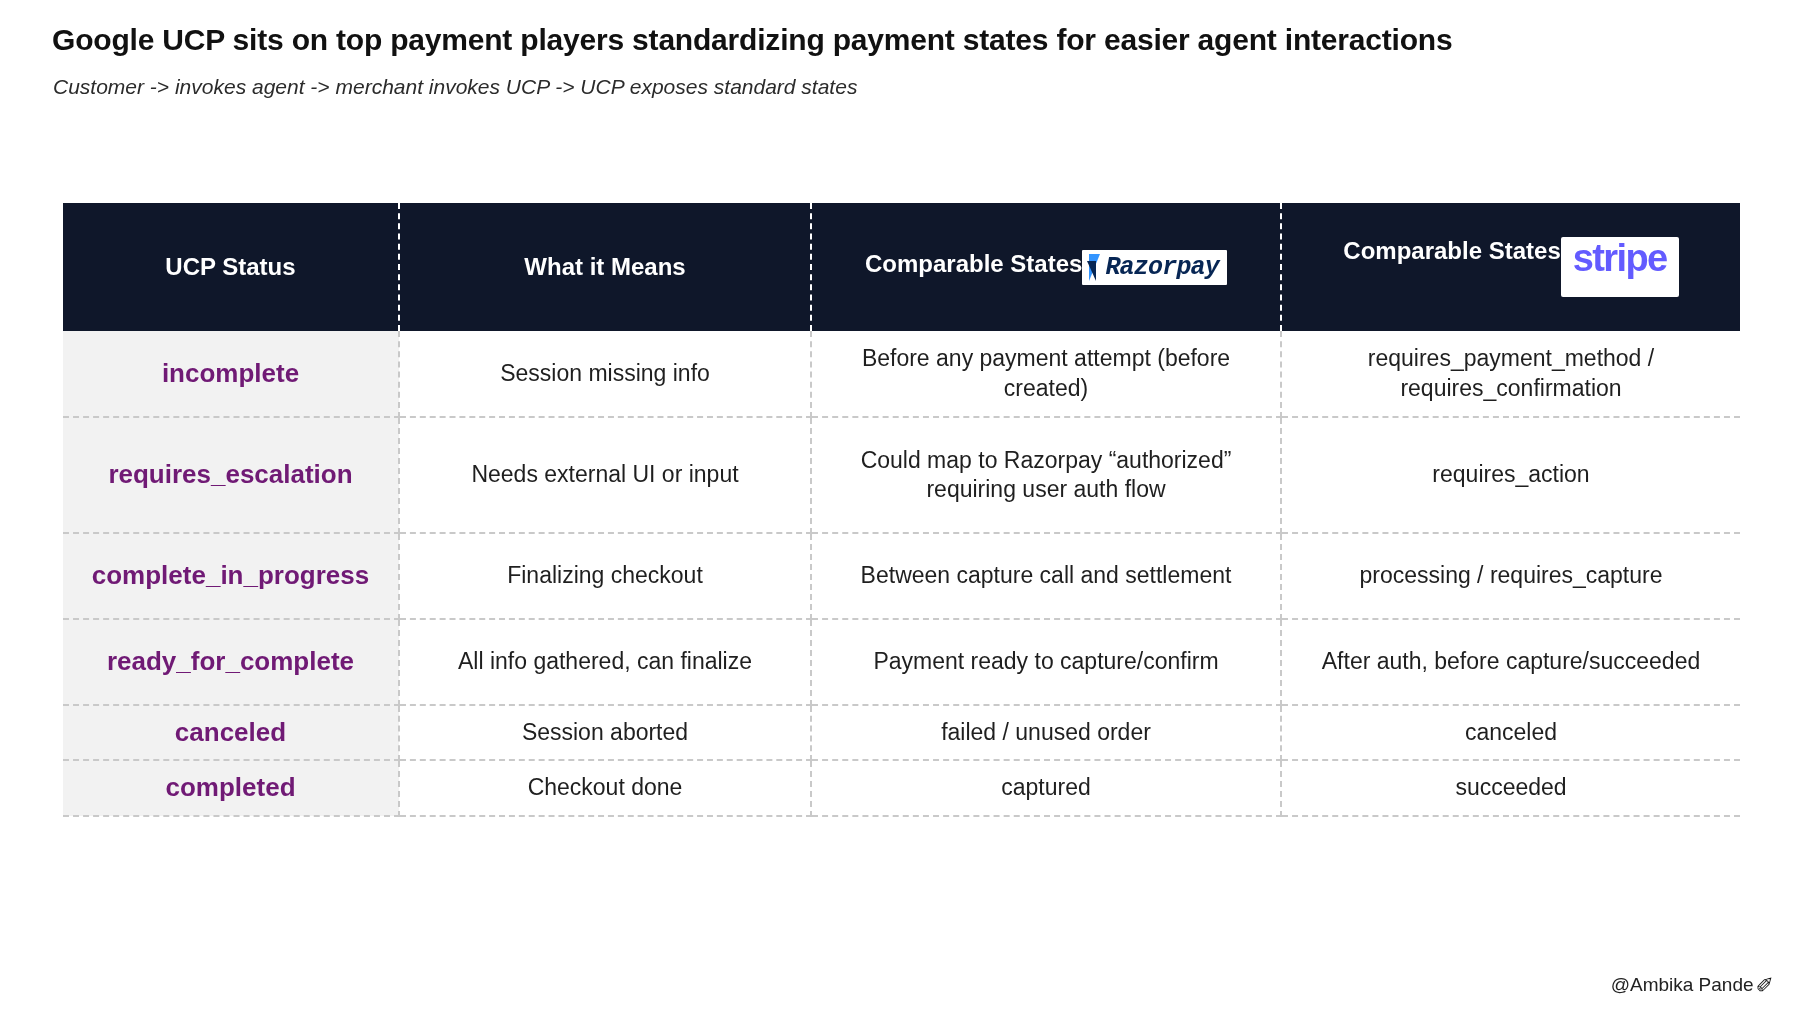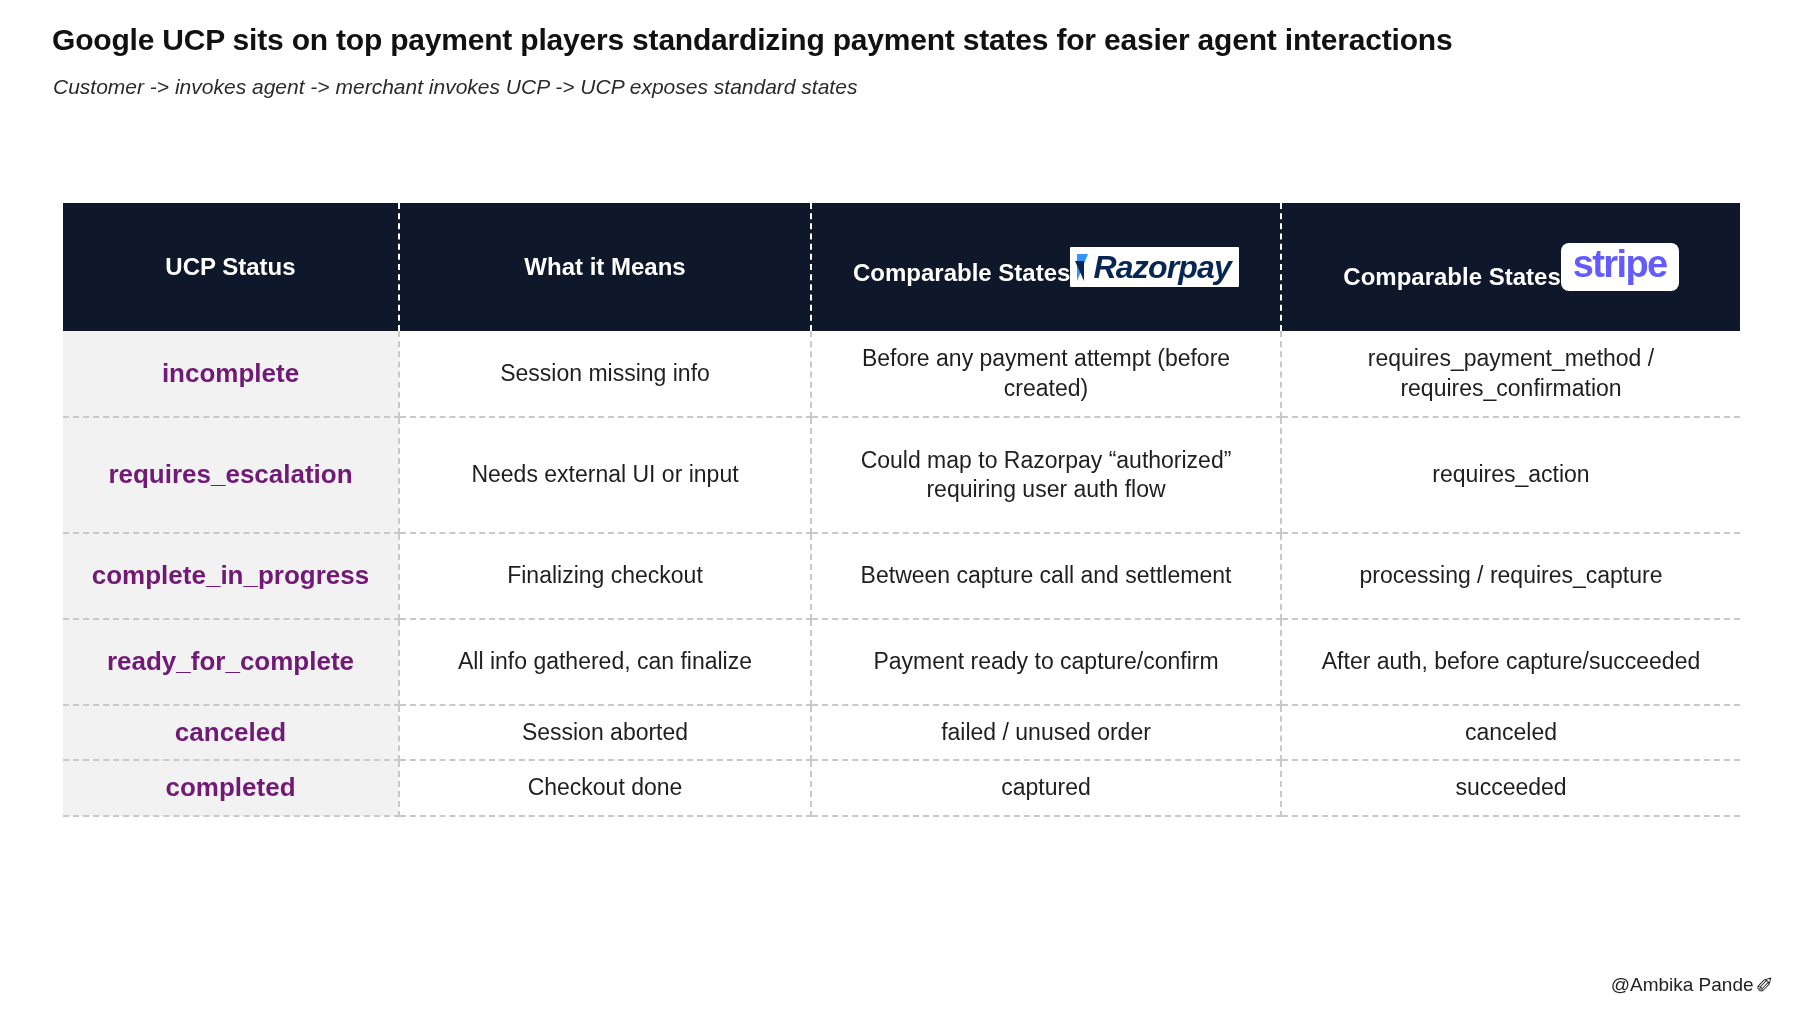--- a/index.html
+++ b/index.html
@@ -73,21 +73,21 @@
     padding: 0 8px;
     border-right: 2px dashed #ffffff;
     vertical-align: middle;
     text-align: center;
     box-sizing: border-box;
   }
   thead th:last-child { border-right: none; }
 
   .hd-inline {
     display: flex;
-    align-items: flex-end;
+    align-items: flex-start;
     justify-content: center;
     gap: 0;
     white-space: nowrap;
   }
 
   
   .logo-razorpay {
     display: inline-flex;
     align-items: center;
     background: #ffffff;
@@ -110,37 +110,37 @@
   }
   .logo-razorpay .rz-mark::after {
     content: "";
     position: absolute;
     left: 0px; top: 7px;
     width: 0; height: 0;
     border-right: 9px solid #072654;
     border-bottom: 20px solid transparent;
   }
   .logo-razorpay .rz-text {
-    font-family: Liberation Sans, sans-serif;
-    font-size: 32px;
+    font-family: Liberation Mono, monospace;
+    font-size: 25px;
     font-weight: bold;
     font-style: italic;
     color: #072654;
     letter-spacing: -0.8px;
     line-height: 1;
   }
 
   
   .logo-stripe {
     display: inline-flex;
     align-items: center;
     justify-content: center;
     background: #ffffff;
-    padding: 2px 12px 6px 12px;
-    border-radius: 8px;
+    padding: 2px 12px 18px 12px;
+    border-radius: 2px;
   }
   .logo-stripe .st-text {
     font-family: "Liberation Sans", sans-serif;
     font-size: 38px;
     font-weight: bold;
     color: #635bff;
     letter-spacing: -1.6px;
     line-height: 1.05;
   }
 

